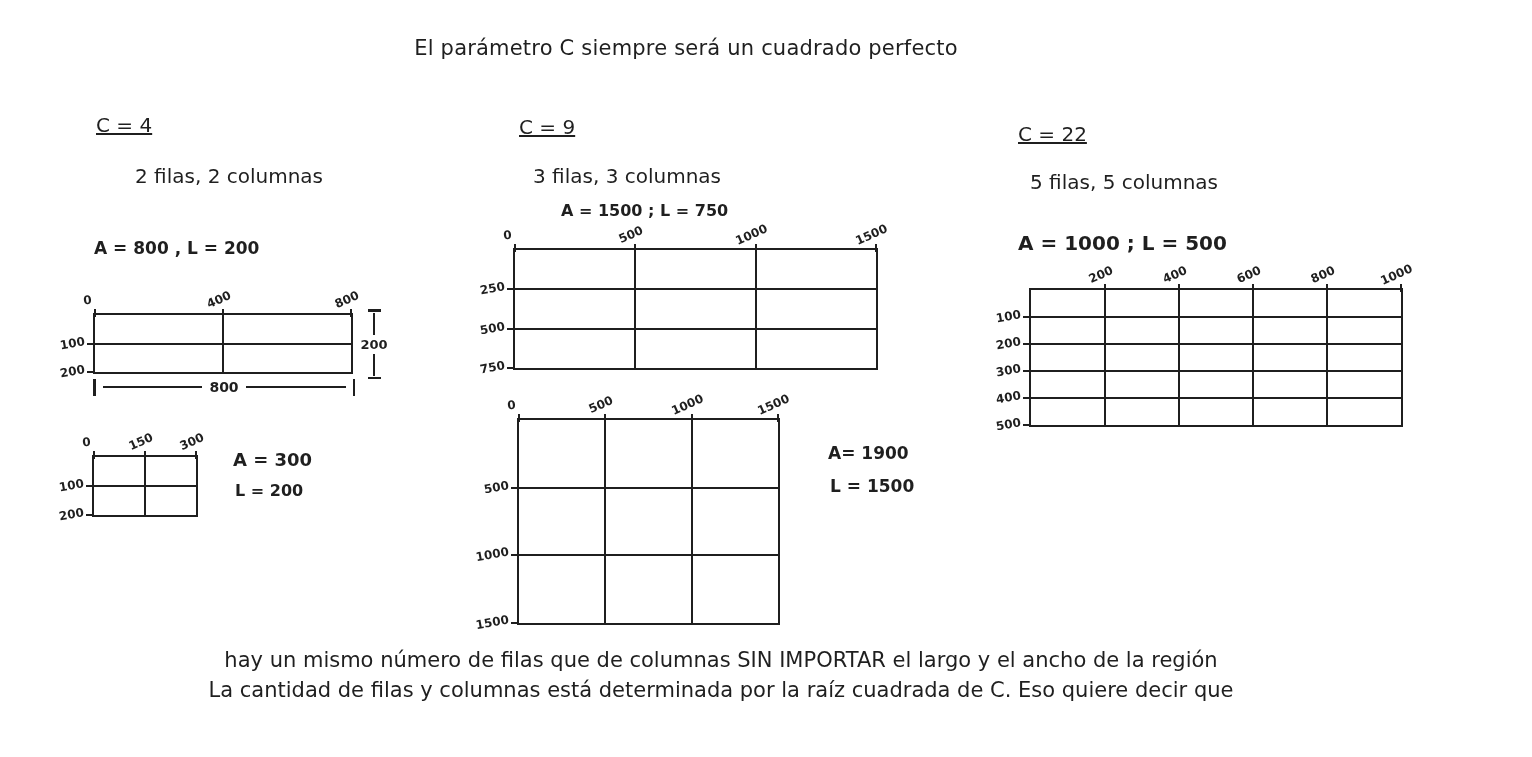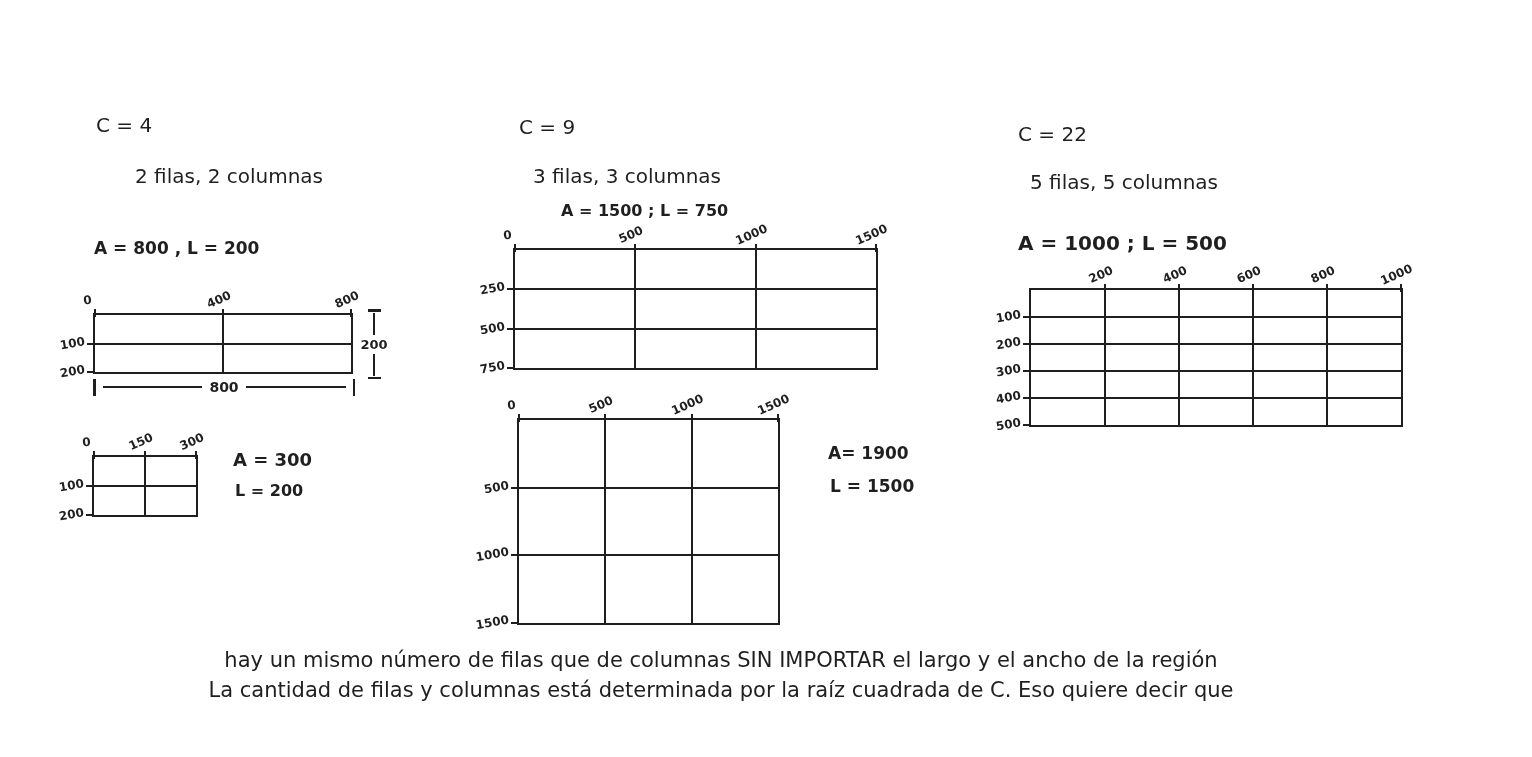--- a/index.html
+++ b/index.html
@@ -9,21 +9,21 @@
     background:#ffffff;
     font-family:"DejaVu Sans", sans-serif;
     color:#1f1f1f;
     overflow:hidden;
   }
   .abs{position:absolute;white-space:nowrap;}
   .title{
     left:306px;top:36px;width:760px;
     text-align:center;font-size:21px;letter-spacing:0.2px;
   }
-  .heading{font-size:20px;}
+  .heading{font-size:20px;text-decoration:underline;}
   .subheading{font-size:20px;}
   .params{font-size:17px;font-weight:700;}
   .side-label{font-size:17px;font-weight:700;}
   .footer{
     left:106px;top:645px;width:1230px;
     text-align:center;font-size:21px;line-height:30px;
   }
   
   .grid{
     position:absolute;
@@ -60,20 +60,21 @@
   }
   .hdim .end{width:2.5px;height:17px;background:#1f1f1f;}
   .hdim .line{flex:1;height:2.5px;background:#1f1f1f;margin:0 7px;}
   .hdim .dim-label{font-size:14px;font-weight:700;}
 </style>
 </head>
 <body>
 
 <div class="canvas">
 
+  <div class="abs title">El parámetro C siempre será un cuadrado perfecto</div>
 
   <div class="abs heading" style="left:96px;top:113px;">C = 4</div>
   <div class="abs subheading" style="left:135px;top:164px;">2 filas, 2 columnas</div>
   <div class="abs params" style="left:94px;top:238px;text-align:right;">A = 800 ,  L = 200</div>
 
   <div class="grid" style="left:93px;top:313px;width:260px;height:61px;">
       <div class="gline v" style="left: 50%;"></div>
       <div class="gline h" style="top: 50%;"></div>
       <div class="xdash" style="left: 0%;"></div>
       <div class="xtick zero" style="left: 0%;">0</div>

